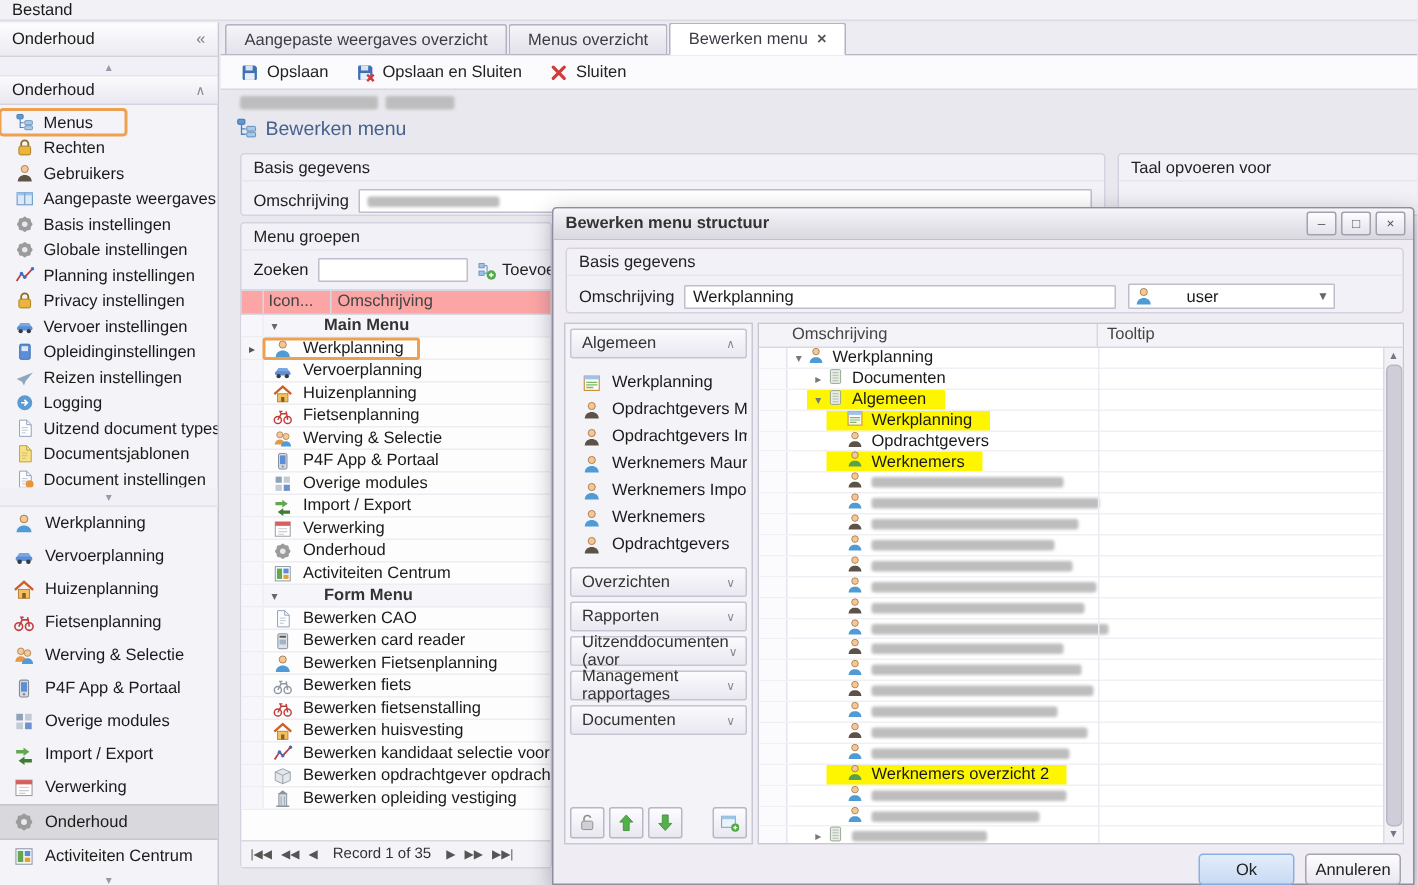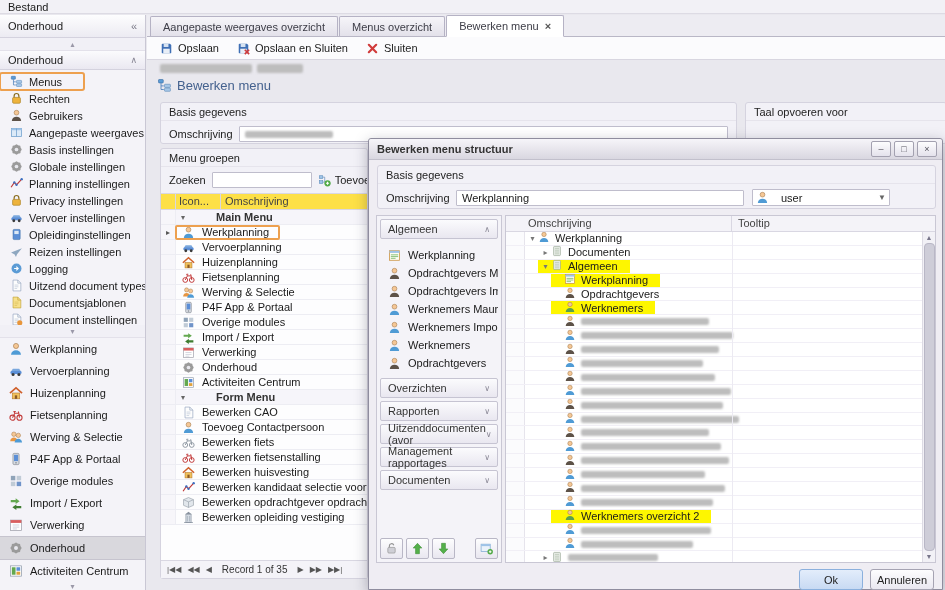--- a/index.html
+++ b/index.html
@@ -67,21 +67,21 @@
   #grp-basis .lbl{width:62px;}
   #grp-taal .lbl{width:42px;}
 
   
   #grp-menu{left:13px;top:88px;width:208px;height:431px;display:flex;flex-direction:column;}
   #grp-menu .gb-head{flex:none;}
   .search-row{flex:none;display:flex;align-items:center;gap:6px;padding:5px 0 5px 8px;overflow:hidden;white-space:nowrap;}
   .search-row .field{width:100px;flex:none;}
   .add-btn{display:flex;align-items:center;gap:4px;color:#222;flex:none;}
   .mg-colhdr{flex:none;display:flex;height:15px;border-top:1px solid #d9d7e2;border-bottom:1px solid #d9d7e2;
-             background:#fde047;color:#444;}
+             background:#fca5a5;color:#444;}
   .mg-colhdr .c0{width:14px;border-right:1px solid #d9d7e2;}
   .mg-colhdr .c1{width:38px;border-right:1px solid #d9d7e2;padding:1px 3px;overflow:hidden;}
   .mg-colhdr .c2{flex:1;padding:1px 4px;}
   #mg-rows{flex:1;overflow:hidden;background:#fdfdfe;}
   .mg-row{height:15px;display:flex;align-items:center;border-bottom:1px solid #ededf3;box-sizing:border-box;}
   .mg-row .gut{width:14px;align-self:stretch;border-right:1px solid #ededf3;background:#f7f6fa;flex:none;
                display:flex;align-items:center;justify-content:center;color:#555;font-size:8px;}
   .mg-row.current .gut::before{content:"▸";}
   .mg-row .cicon{width:24px;flex:none;display:flex;justify-content:center;}
   .mg-row .mlabel{white-space:nowrap;overflow:hidden;padding-left:2px;}
@@ -101,21 +101,21 @@
   #dlg-title{height:20px;display:flex;align-items:center;padding:0 5px 0 8px;
              background:linear-gradient(#f6f5f9,#d9d7e0);border-bottom:1px solid #c2c0cc;border-radius:3px 3px 0 0;}
   #dlg-title .t{flex:1;font-weight:bold;color:#333;}
   .winbtn{width:18px;height:14px;margin-left:3px;border:1px solid #a3a1b0;border-radius:2px;
           background:linear-gradient(#fdfdfe,#e4e2ec);display:flex;align-items:center;justify-content:center;
           font-size:9px;color:#55545f;line-height:1;}
   #dlg-basis{left:8px;top:26px;width:559px;height:44px;}
   #dlg-basis .lbl{width:62px;}
   #dlg-basis .field.omsch{width:288px;flex:none;}
   .dropdown{width:138px;height:17px;background:#fff;border:1px solid #bfbdcc;border-radius:1px;
-            display:flex;align-items:center;gap:12px;padding:0 3px;box-sizing:border-box;}
+            display:flex;align-items:center;gap:22px;padding:0 3px;box-sizing:border-box;}
   .dropdown .dtext{flex:1;}
   .dropdown .arrow{color:#666;font-size:8px;}
 
   #dlg-left{position:absolute;left:7px;top:76px;width:126px;height:348px;background:#f4f3f8;
             border:1px solid #c9c7d4;box-sizing:border-box;display:flex;flex-direction:column;padding:3px;}
   .acc-hdr{flex:none;height:18px;display:flex;align-items:center;justify-content:space-between;padding:0 7px;
            background:linear-gradient(#fbfbfd,#e9e7f0);border:1px solid #c6c4d2;border-radius:2px;color:#333;
            margin-bottom:3px;}
   .acc-hdr .glyph{color:#8a8896;font-size:8px;}
   #acc-items{flex:none;padding:4px 0 6px;}
@@ -763,26 +763,42 @@
       <span class="mlabel">Bewerken CAO</span>
     </span>
   </div>
           <div class="mg-row">
     <span class="gut"></span>
     <span class="exp"></span>
     <span class="rowc">
       <span class="cicon">
                 <span class="ic">
                   <svg viewBox="0 0 12 12">
+                    <rect x="3" y="1.4" width="6" height="9.2" rx=".8" fill="#dfe3e8" stroke="#858b94" stroke-width=".6"></rect>
+                    <rect x="4" y="2.6" width="4" height="1.2" fill="#555"></rect>
+                    <rect x="4" y="5" width="4" height="3" fill="#9fb4c8"></rect>
+                  </svg>
+                </span>
+              </span>
+      <span class="mlabel">Bewerken card reader</span>
+    </span>
+  </div>
+          <div class="mg-row">
+    <span class="gut"></span>
+    <span class="exp"></span>
+    <span class="rowc">
+      <span class="cicon">
+                <span class="ic">
+                  <svg viewBox="0 0 12 12">
                     <circle cx="6" cy="3.4" r="2.2" fill="#f5c795" stroke="#9c7040" stroke-width=".5"></circle>
                     <path d="M1.7 11c.2-2.6 2-3.9 4.3-3.9s4.1 1.3 4.3 3.9z" fill="#4f9bd5"></path>
                   </svg>
                 </span>
               </span>
-      <span class="mlabel">Toevoeg Contactpersoon</span>
+      <span class="mlabel">Bewerken Fietsenplanning</span>
     </span>
   </div>
           <div class="mg-row">
     <span class="gut"></span>
     <span class="exp"></span>
     <span class="rowc">
       <span class="cicon">
                 <span class="ic">
                   <svg viewBox="0 0 12 12">
                     <circle cx="3" cy="8.3" r="2.2" fill="none" stroke="#8f98a2" stroke-width=".9"></circle>

